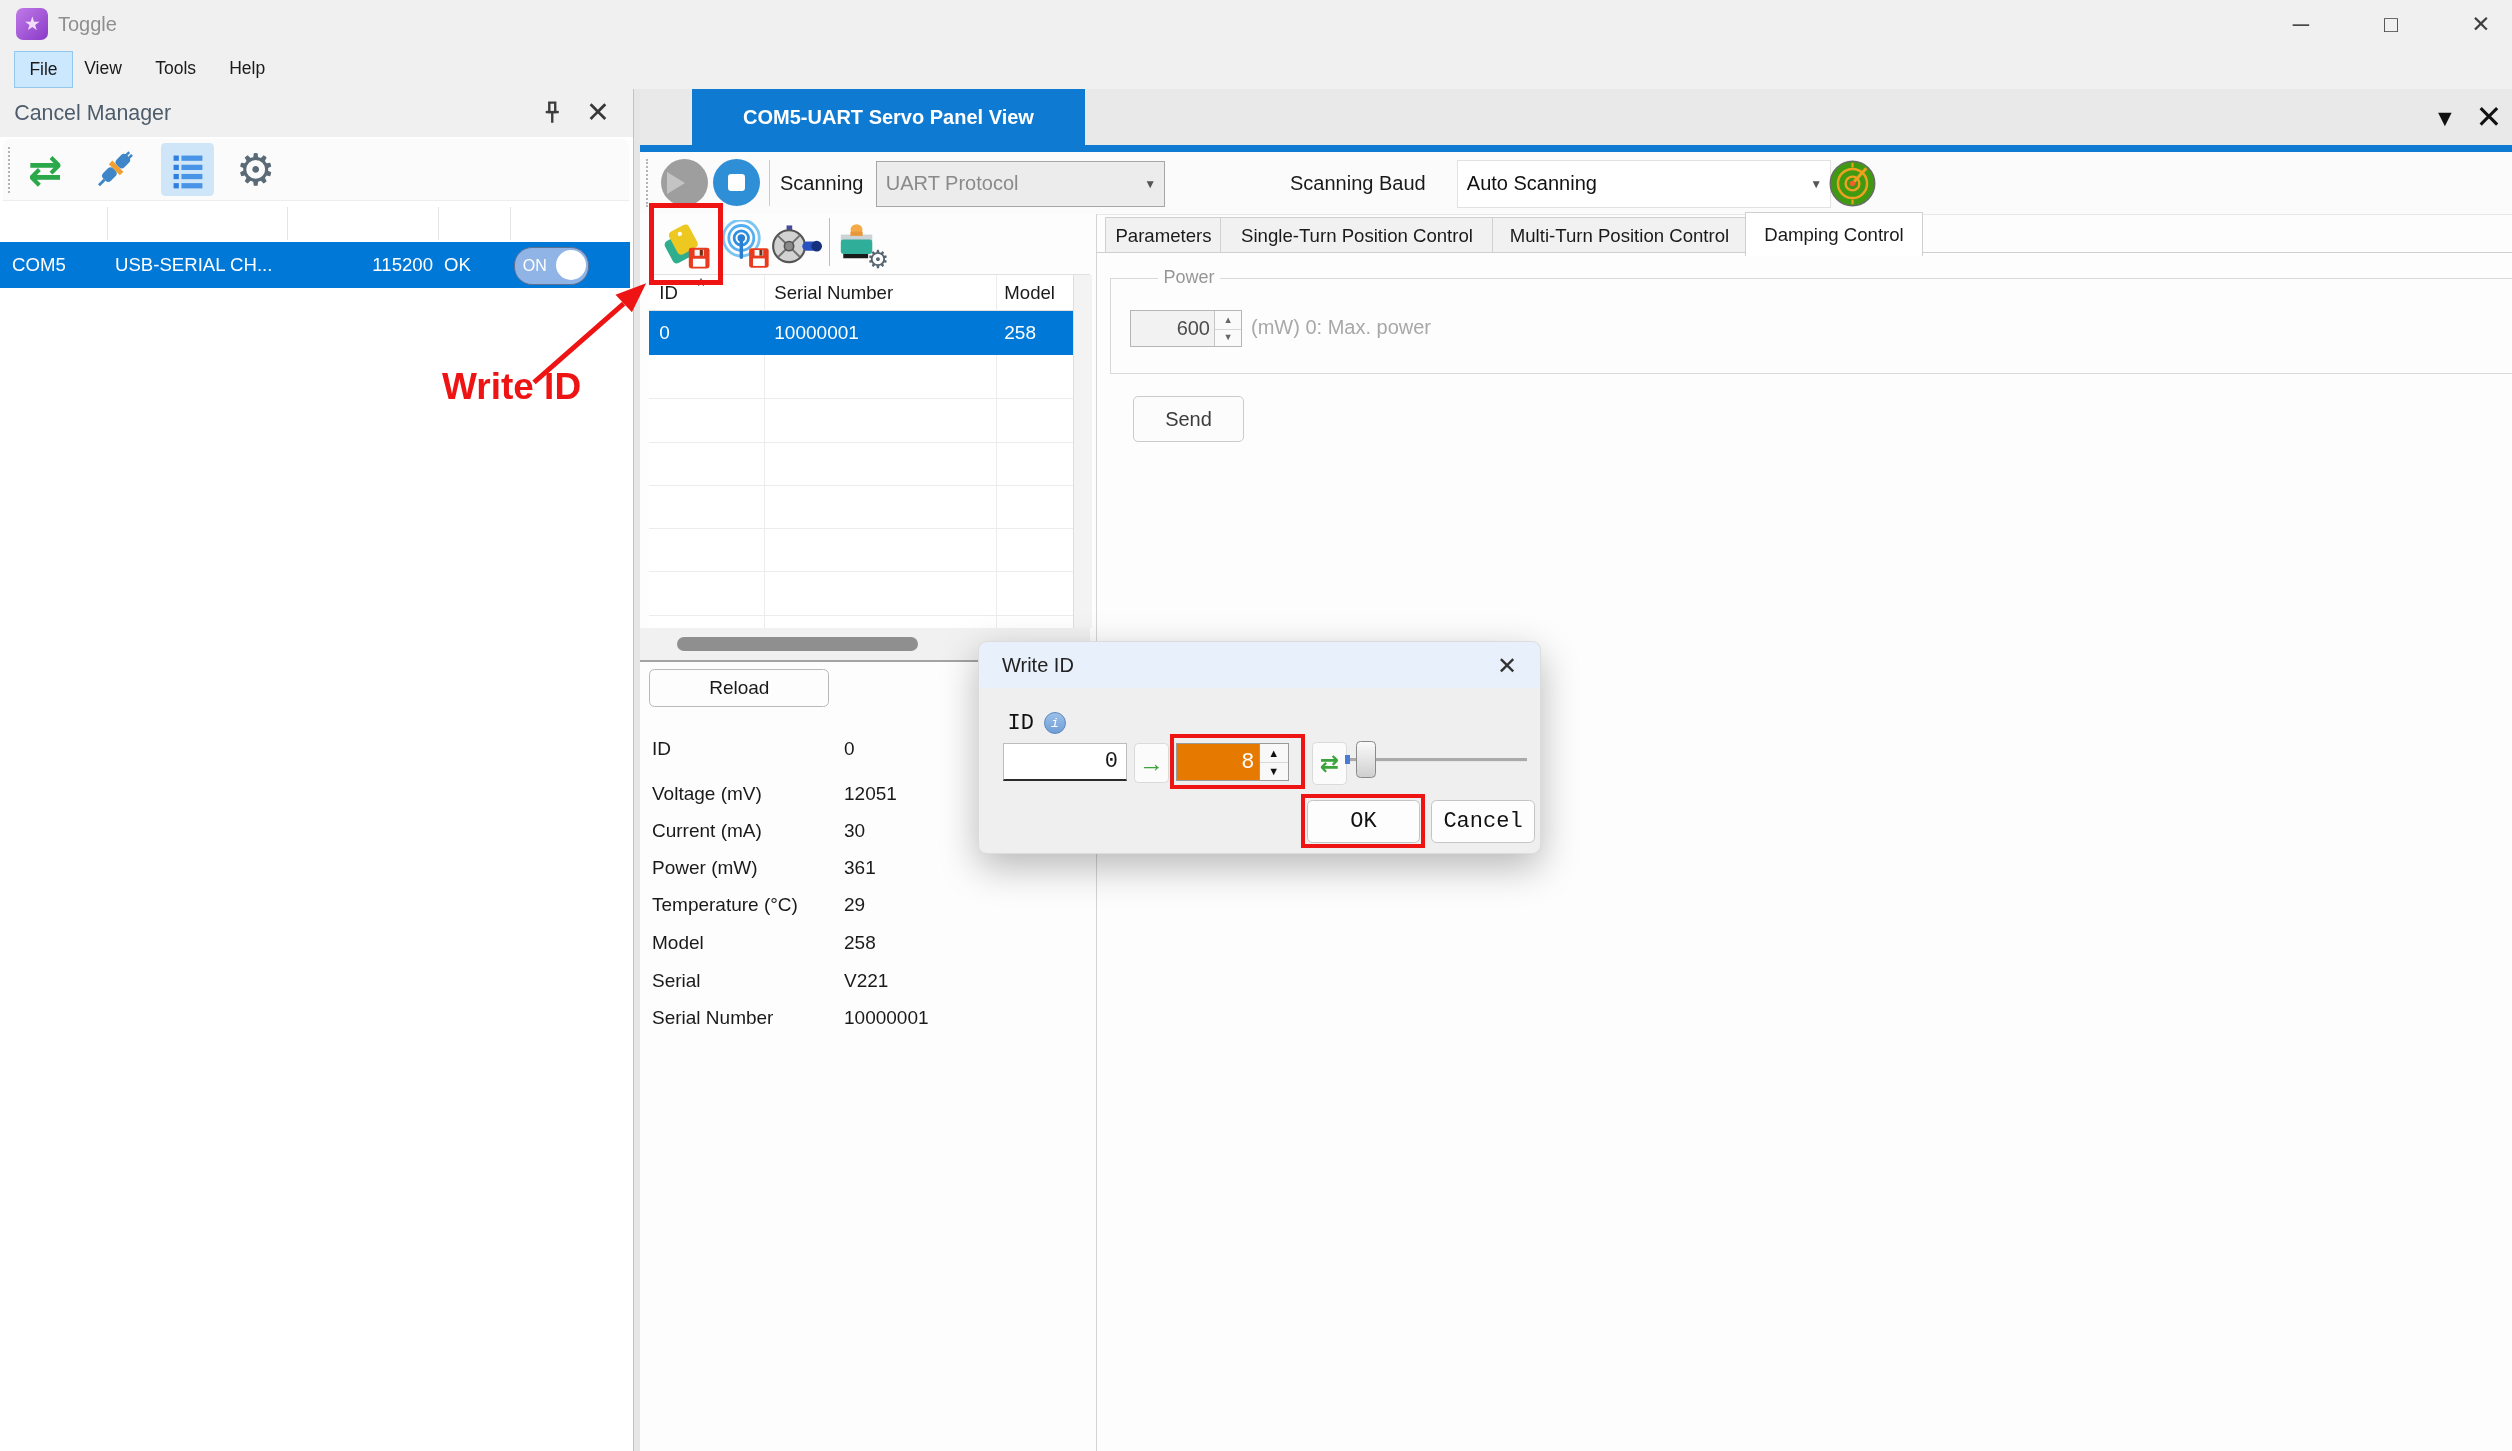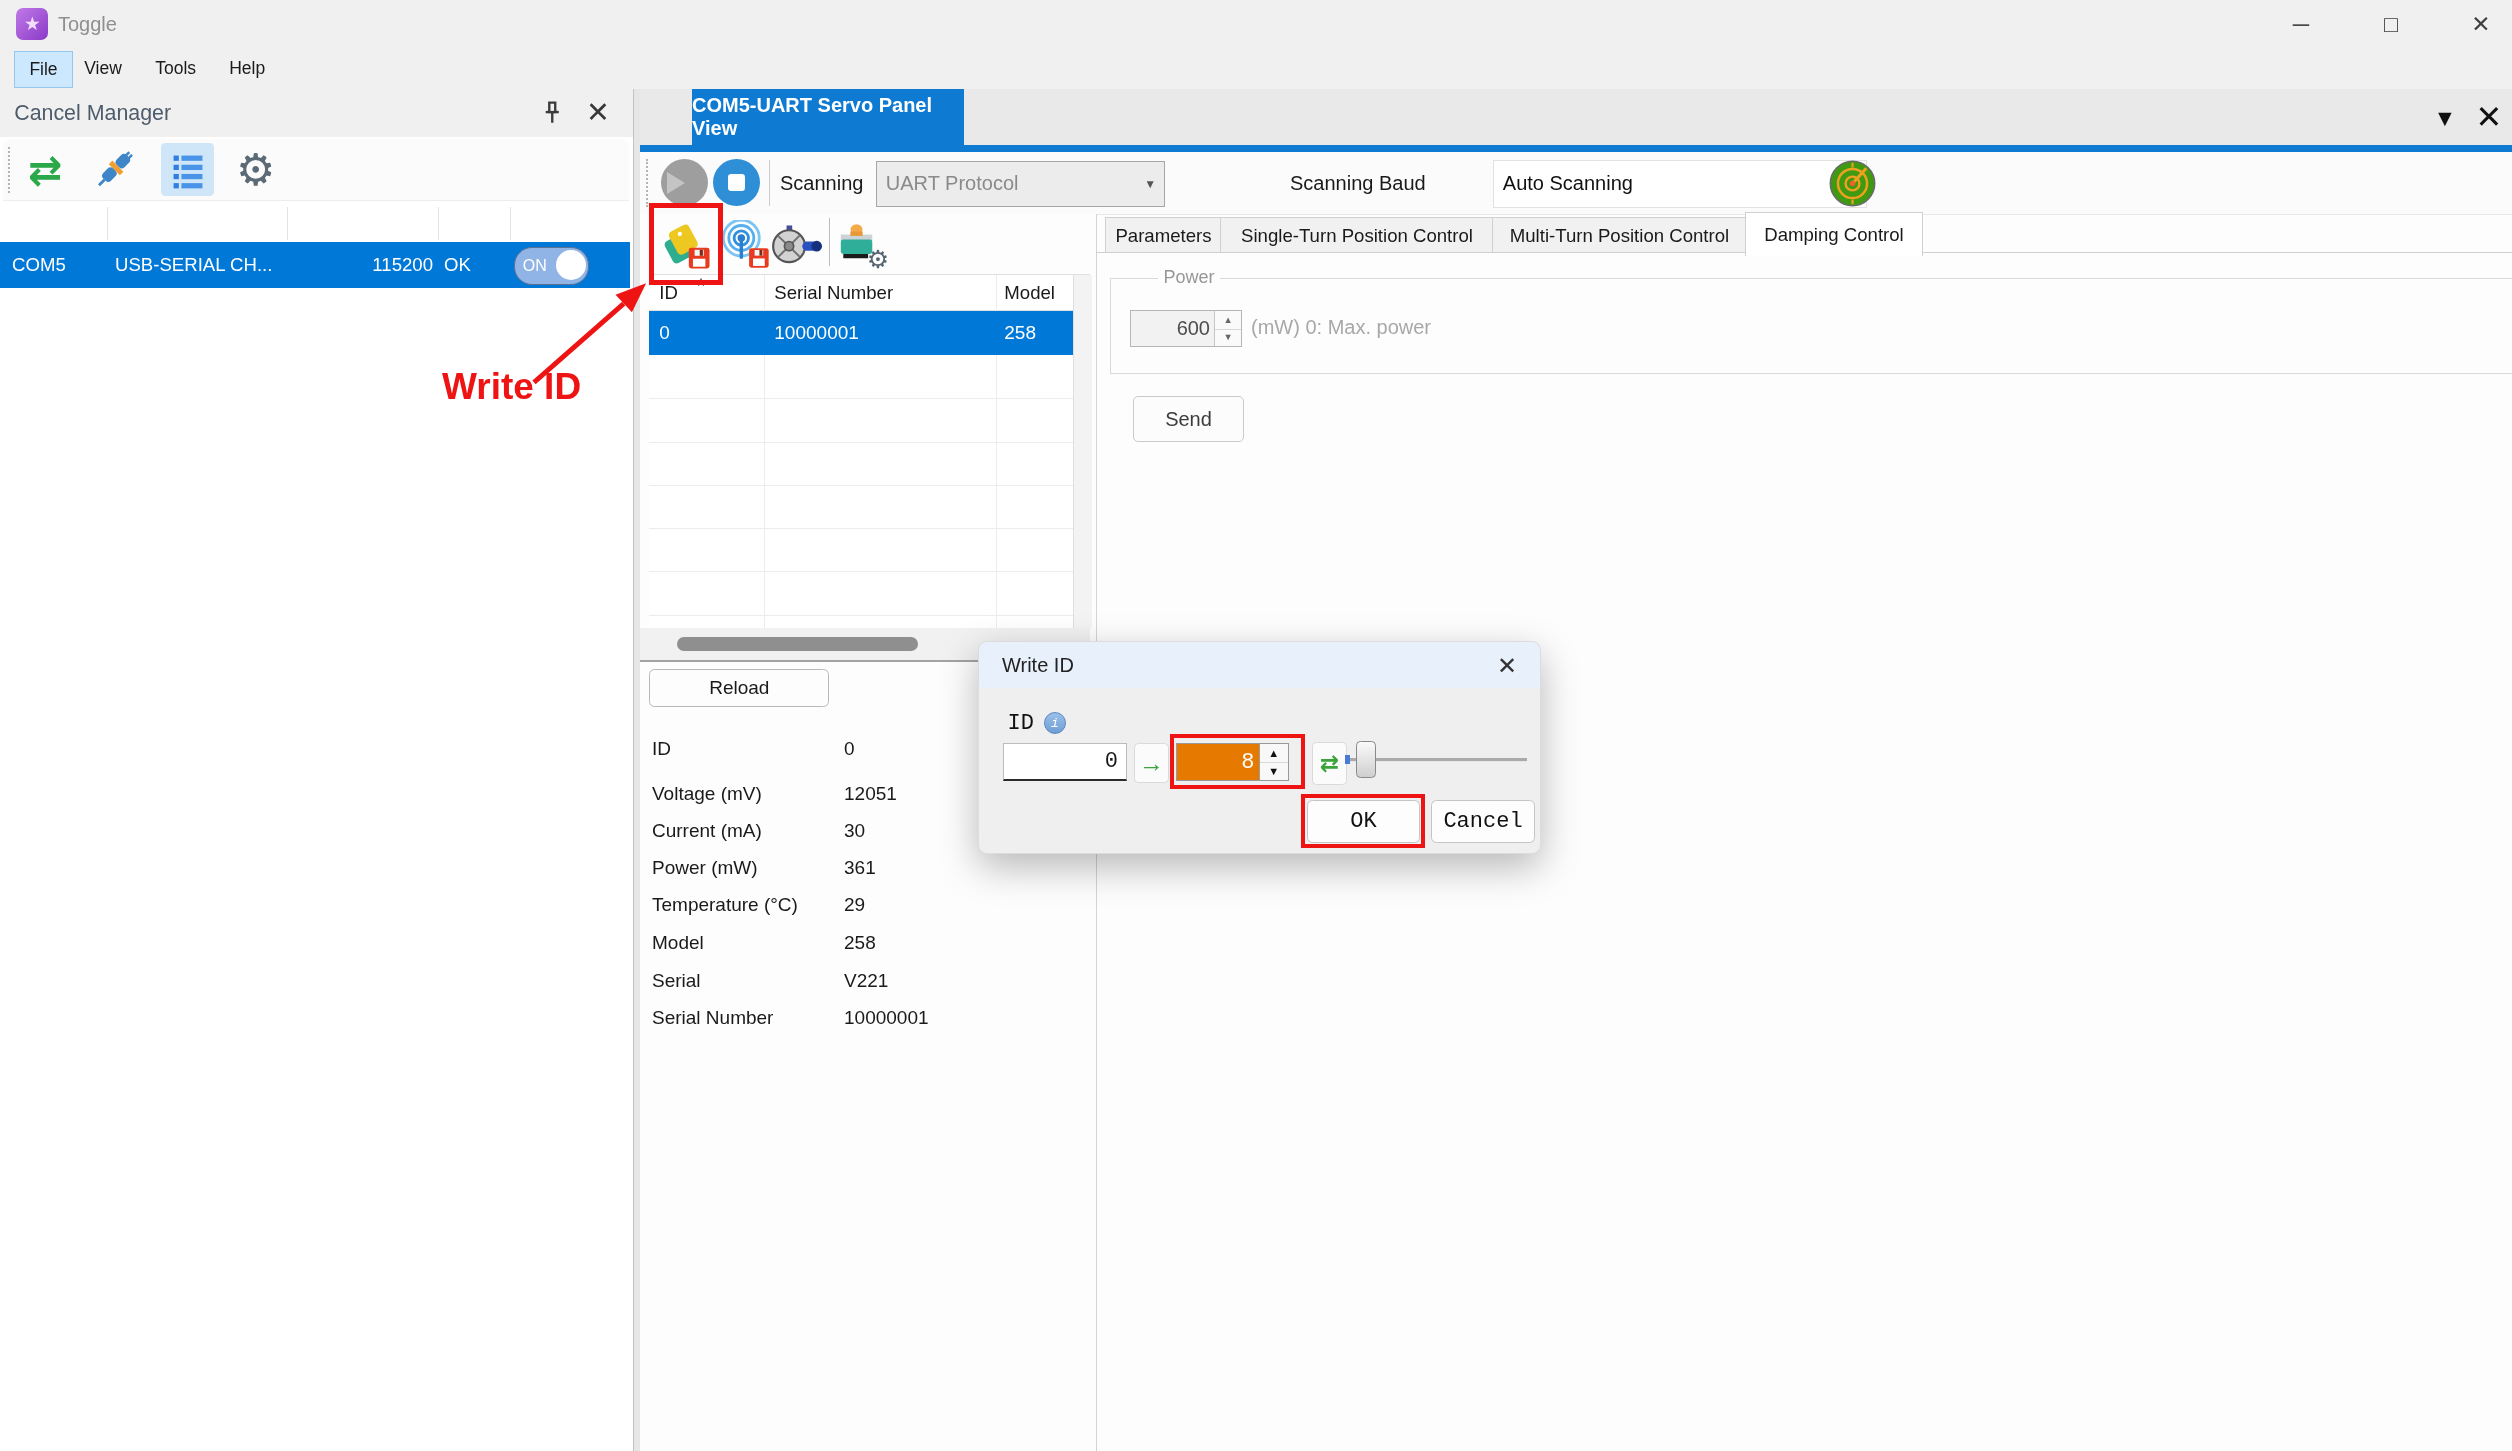--- a/index.html
+++ b/index.html
@@ -47,21 +47,21 @@
     background:#91b4e6;border:1.6px solid #5f7091;color:#fff;font-size:16px;}
   #toggle-knob{right:1.6px;top:1.6px;width:30px;height:30px;border-radius:50%;background:#fff;}
 
   
   #splitter{left:633px;top:89px;width:7.1px;height:1362px;background:#e6e6e6;
     border-left:1.1px solid #c2c2c2;border-right:1.1px solid #c2c2c2;}
 
   
   #right-panel{left:640px;top:89px;width:1872px;height:1362px;background:#fdfdfd;}
   #tabstrip{left:0;top:0;width:1872px;height:56px;background:#e9e9e9;}
-  #doc-tab{left:52px;top:0;width:272px;height:56px;background:#0f7ad2;color:#fff;
+  #doc-tab{left:52px;top:0;width:393px;height:56px;background:#0f7ad2;color:#fff;
     font-size:20px;font-weight:bold;}
   #tab-underline{left:0;top:56px;width:1872px;height:6.6px;background:#0f7ad2;}
   #tabstrip-caret{left:1786px;top:10px;width:38px;height:38px;font-size:23px;color:#111;}
   #tabstrip-close{left:1827px;top:4.4px;width:44px;height:47px;font-size:32px;font-weight:bold;color:#111;}
 
   
   #servo-toolbar{left:0;top:63px;width:1872px;height:62px;background:#fbfbfb;
     border-bottom:1.1px solid #e8e8e8;}
   #servo-toolbar .handle{left:5.5px;top:6.6px;height:48px;border-left:2.2px dotted #b4b4b4;}
   #btn-play{left:21px;top:7.1px;width:47px;height:47px;border-radius:50%;background:#9e9e9e;}
@@ -280,21 +280,21 @@
     <div class="abs ctr" id="btn-stop">
         <div class="sq"></div>
       </div>
     <div class="abs vsep" style="left:129px;"></div>
     <div class="abs flexc" id="protocol-label">Scanning</div>
     <div class="abs flexc" id="protocol-dd" style="padding-left:8.8px;">
       <span>UART Protocol</span>
       <span class="dd-caret">▼</span>
     </div>
     <div class="abs flexc" id="scanbaud-label">Scanning Baud</div>
-    <div class="abs flexc" id="scanbaud-dd" style="padding-left:8.8px;margin-left:36px;">
+    <div class="abs flexc" id="scanbaud-dd" style="padding-left:8.8px;">
       <span>Auto Scanning</span>
       <span class="dd-caret">▼</span>
     </div>
     <div class="abs ctr" id="radar-icon">
       <svg width="49" height="49" viewBox="0 0 32 32">
         <circle cx="16" cy="16" r="14.5" fill="#3f9a12" stroke="#6a6a6a" stroke-width="1"></circle>
         <circle cx="16" cy="16" r="9.5" fill="none" stroke="#f0a020" stroke-width="1.6"></circle>
         <circle cx="16" cy="16" r="4.5" fill="none" stroke="#f0a020" stroke-width="1.6"></circle>
         <line x1="16" y1="16" x2="25" y2="6" stroke="#f0a020" stroke-width="2"></line>
         <circle cx="16" cy="16" r="1.8" fill="#f0602a"></circle>

